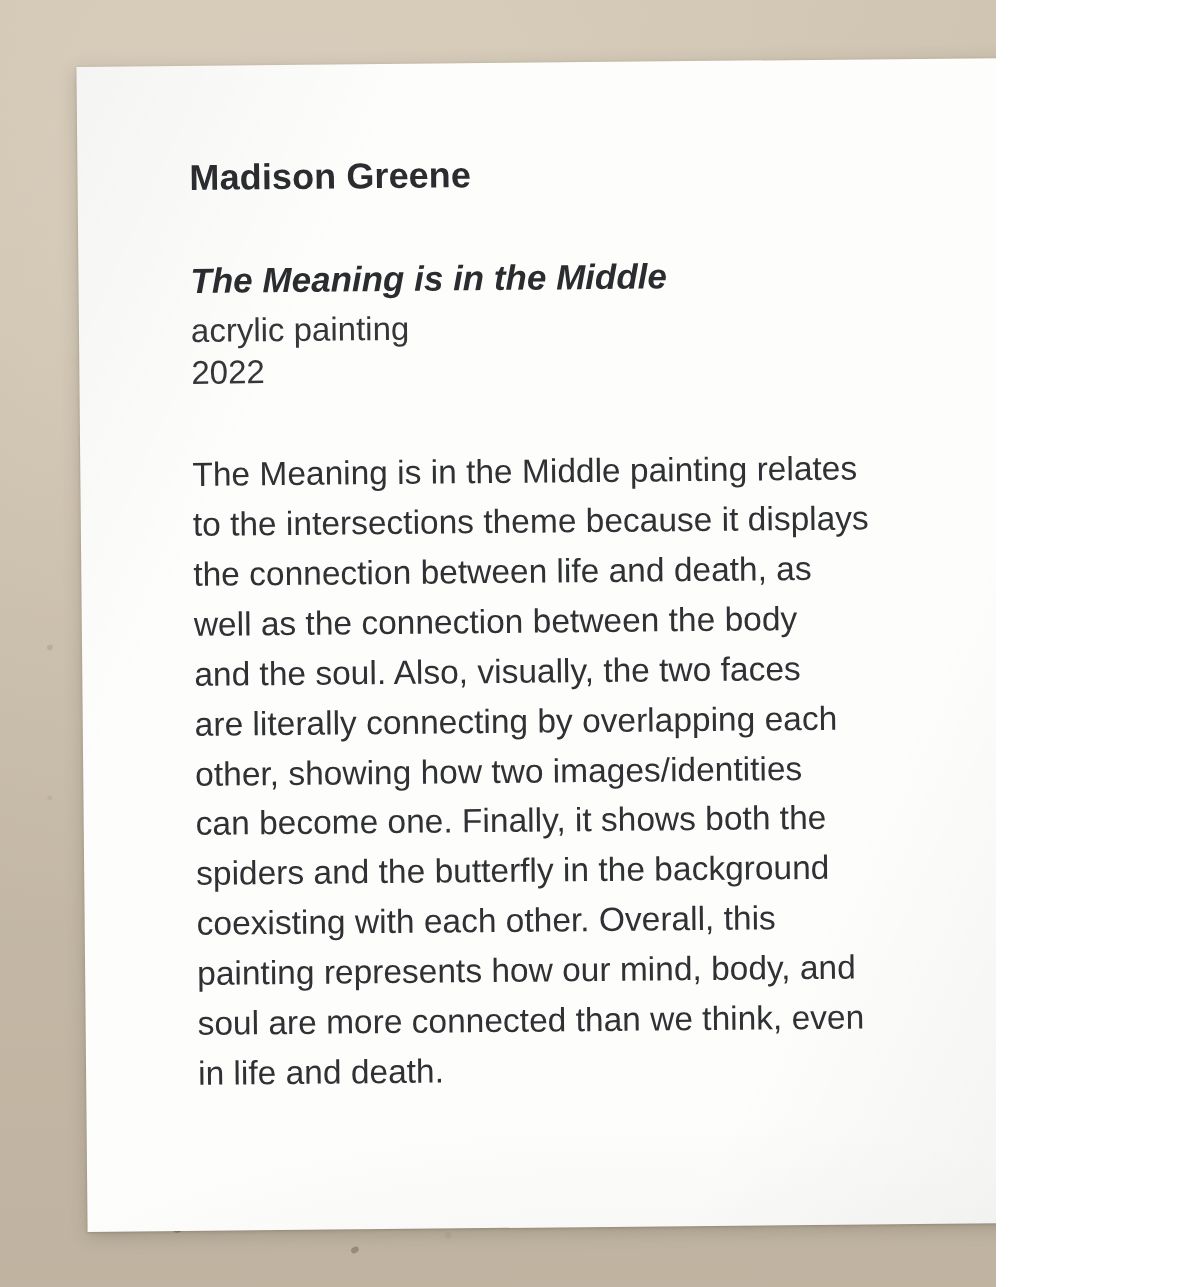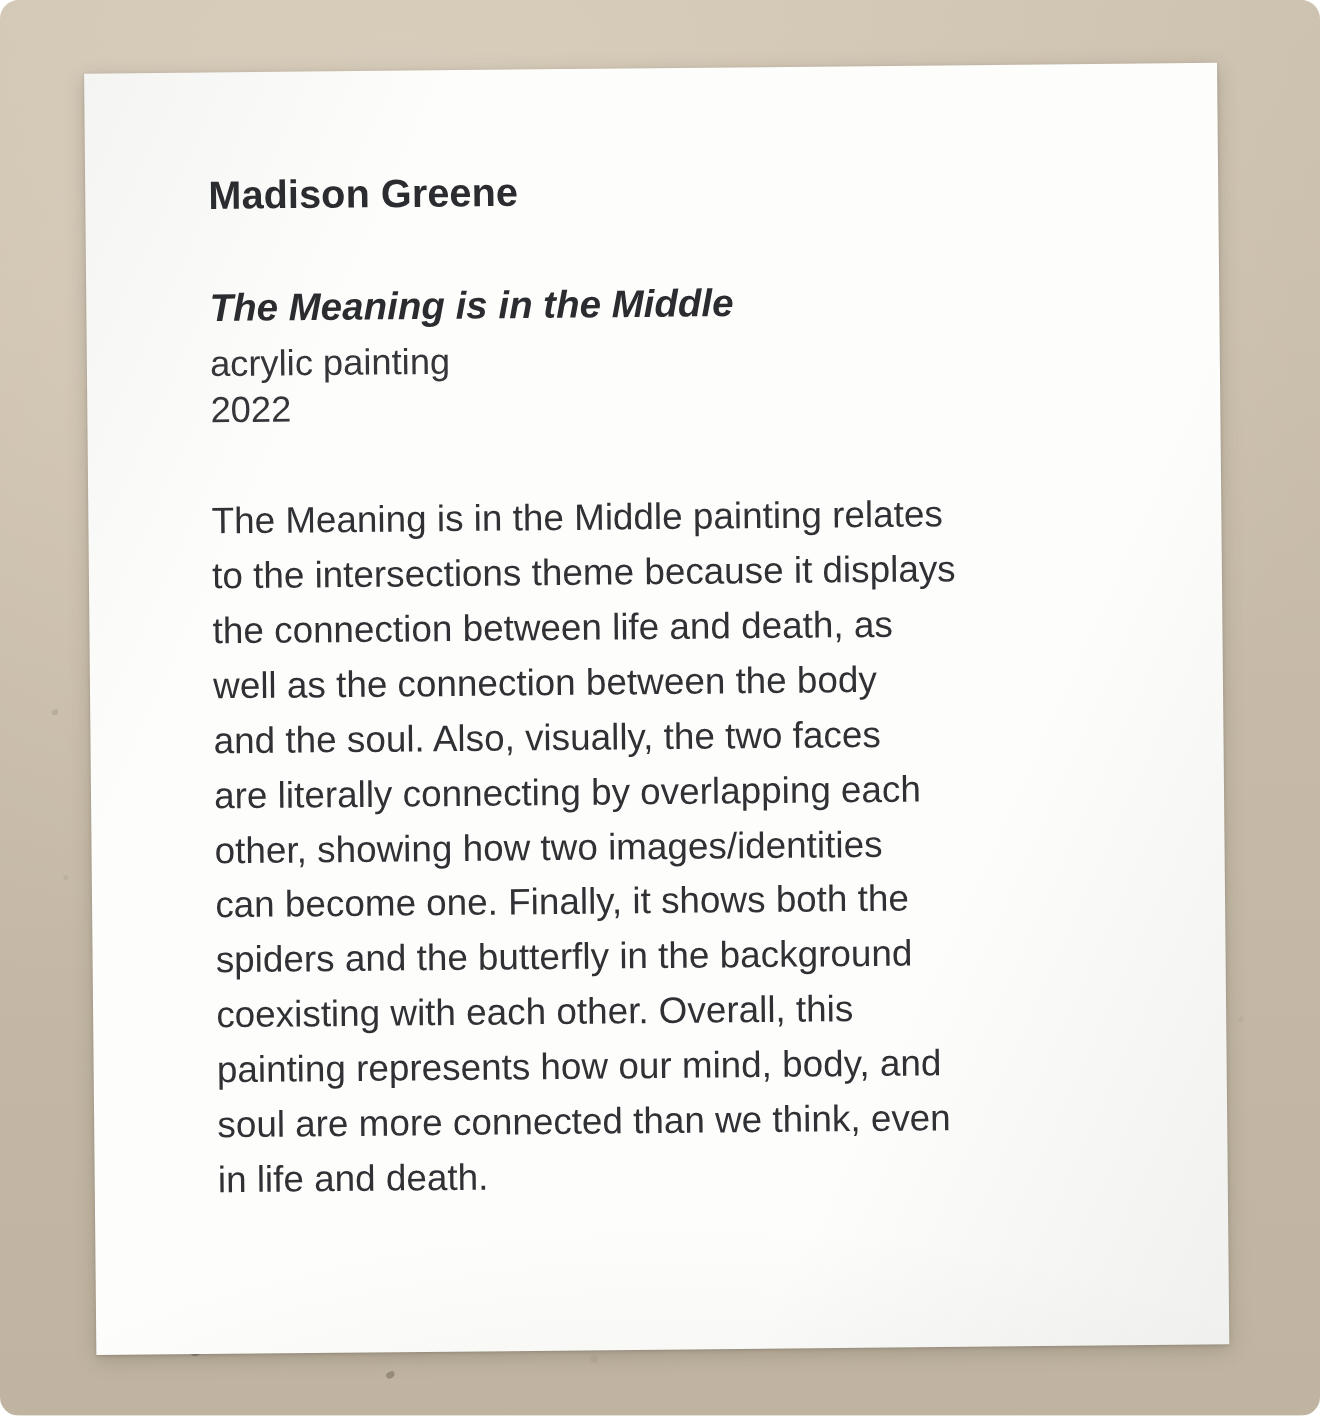--- a/index.html
+++ b/index.html
@@ -9,28 +9,27 @@
   body {
     width: 1200px;
     height: 1287px;
     overflow: hidden;
     font-family: "Liberation Sans", sans-serif;
   }
 
   
   .scene {
     position: relative;
-    width: 1200px;
+    width: 996px;
     height: 1287px;
     background:
       radial-gradient(ellipse 900px 700px at 30% 20%, #efe9e0 0%, #e7e0d6 45%, #ded7cc 100%),
       linear-gradient(180deg, #ece6dc 0%, #e3dcd1 50%, #dcd5c9 100%);
     background-blend-mode: multiply, normal;
     overflow: hidden;
-    border-radius: 17px;
   }
 
   
   .scene::before {
     content: "";
     position: absolute;
     inset: 0;
     background-image:
       radial-gradient(circle at 12% 8%, rgba(160,150,135,0.18) 0 2px, transparent 3px),
       radial-gradient(circle at 78% 12%, rgba(170,160,145,0.14) 0 2px, transparent 3px),

